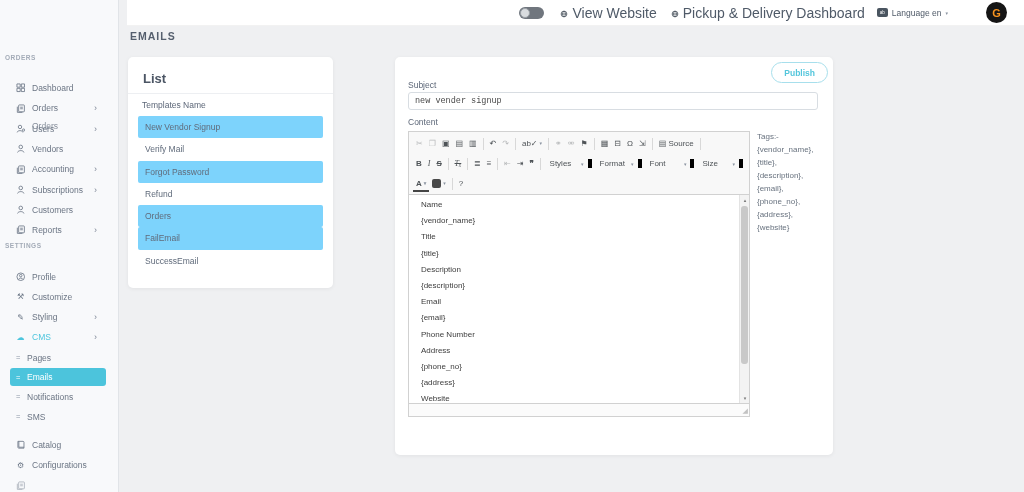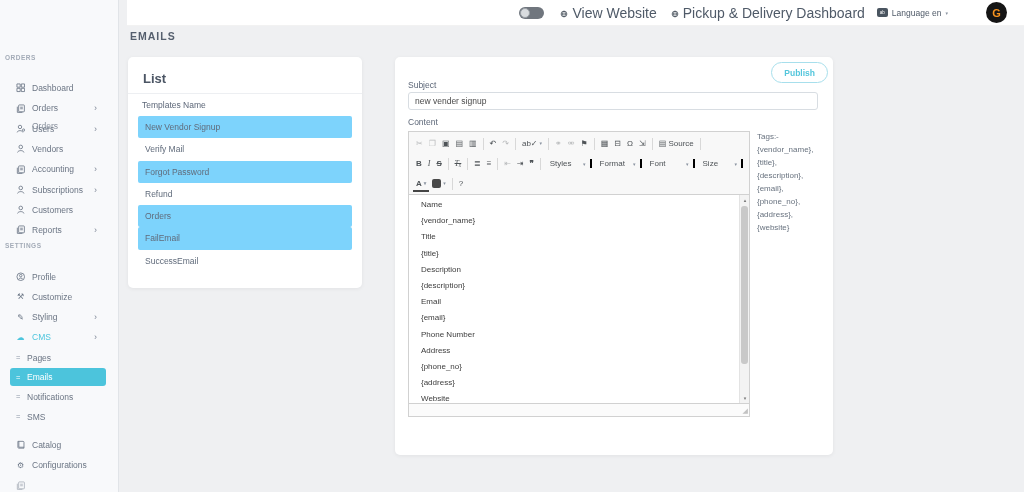--- a/index.html
+++ b/index.html
@@ -49,53 +49,53 @@
     color:#fff;font-size:4.5px;line-height:9px;text-align:center;padding:0 1px}
   .caret{font-size:5px;color:#8a93a0}
   .logo{width:21px;height:21px;border-radius:50%;background:#151515;color:#f7931e;font-size:11px;
     font-weight:bold;display:flex;align-items:center;justify-content:center;margin-left:38px;cursor:pointer}
 
   
   .page-title{position:absolute;left:130px;top:30px;font-size:10.5px;font-weight:600;
     color:#555f6e;letter-spacing:1px}
 
   .card{position:absolute;background:#fff;border-radius:5px;box-shadow:0 1px 4px rgba(0,0,0,.06)}
-  .list-card{left:128px;top:57px;width:234px;height:231px}
+  .list-card{left:128px;top:57px;width:205px;height:231px}
   .list-card h2{margin:14px 0 0 15px;font-size:13px;font-weight:600;color:#4b5564}
   .thead{margin-top:7px;height:23px;line-height:23px;border-top:1px solid #edeff2;
     padding-left:14px;font-size:8.5px;color:#5d6778}
   .l-row{height:22.3px;line-height:22.3px;margin:0 10px;padding-left:7px;font-size:8.5px;
     color:#606b7b;cursor:pointer;white-space:nowrap}
   .l-row.striped{background:#7dd3fc;border-radius:2px}
 
   
   .editor-card{left:395px;top:57px;width:438px;height:398px}
   .publish{position:absolute;top:5px;right:5px;height:21px;padding:0 12px;border-radius:11px;
     border:1px solid #a7dfec;background:#fff;color:#54c6dc;font-size:8.5px;font-weight:600;
     font-family:"Liberation Sans",sans-serif;cursor:pointer}
   .f-label{position:absolute;left:13px;font-size:8.5px;color:#5d6778}
   .subject-label{top:23px}
   .subject-input{position:absolute;left:13px;top:35px;width:410px;height:18px;border:1px solid #d8dde2;
-    border-radius:3px;padding:0 6px;font-size:8.5px;color:#4a4a4a;font-family:Liberation Sans, sans-serif;outline:none}
+    border-radius:3px;padding:0 6px;font-size:8.5px;color:#4a4a4a;font-family:Liberation Mono, monospace;outline:none}
   .content-label{top:60px}
   .editor{position:absolute;left:13px;top:74px;width:342px;height:286px;border:1px solid #d1d1d1;
     background:#f8f8f8;display:flex;flex-direction:column}
   .tb{padding:2px 4px 1px;border-bottom:1px solid #d1d1d1}
   .tb-row{display:flex;align-items:center;height:19px}
   .tb-row.r2{height:21px}
   .tb-btn{display:inline-flex;align-items:center;padding:0 3px;font-size:8px;color:#4e5357;
     cursor:pointer;line-height:17px;white-space:nowrap}
   .tb-btn.disabled{opacity:.38;cursor:default}
   .tb-btn .caret{margin-left:2px}
   .tb-sep{width:1px;height:12px;background:#d8d8d8;margin:0 3px}
   .tb-btn.bold{font-weight:bold}
   .tb-btn.italic{font-style:italic;font-family:"Liberation Serif",serif}
   .tb-btn.line{text-decoration:line-through}
   .tb-dd{display:inline-flex;align-items:center;justify-content:space-between;font-size:8px;
-    color:#4e5357;padding:0 4px;margin:16px 2px;cursor:pointer;border-right:2px solid #000000}
+    color:#4e5357;padding:0 4px;margin:16px 2px;cursor:pointer;border-right:4px solid #000000}
   .dd-styles{width:58px}.dd-format{width:58px}.dd-font{width:62px}.dd-size{width:56px}
   .tb-btn.tcolor{font-weight:bold;border-bottom:2px solid #444;line-height:13px;margin-top:2px}
   .tb-swatch{display:inline-block;width:9px;height:9px;background:#4a4a4a;border-radius:2px}
   .canvas-wrap{position:relative;flex:1;background:#fff;overflow:hidden}
   .canvas{position:absolute;inset:0 10px 0 0;padding:6px 0 0 12px;overflow:hidden;cursor:text}
   .canvas p{font-size:8px;line-height:8px;margin:0 0 8.2px;color:#3c3c3c}
   .sb{position:absolute;right:0;top:0;bottom:0;width:10px;background:#f3f3f3;border-left:1px solid #e3e3e3}
   .sb-btn{position:absolute;left:0;width:10px;height:10px;font-size:5px;color:#777;text-align:center;
     line-height:10px;cursor:pointer}
   .sb-btn.up{top:0}.sb-btn.dn{bottom:0}

